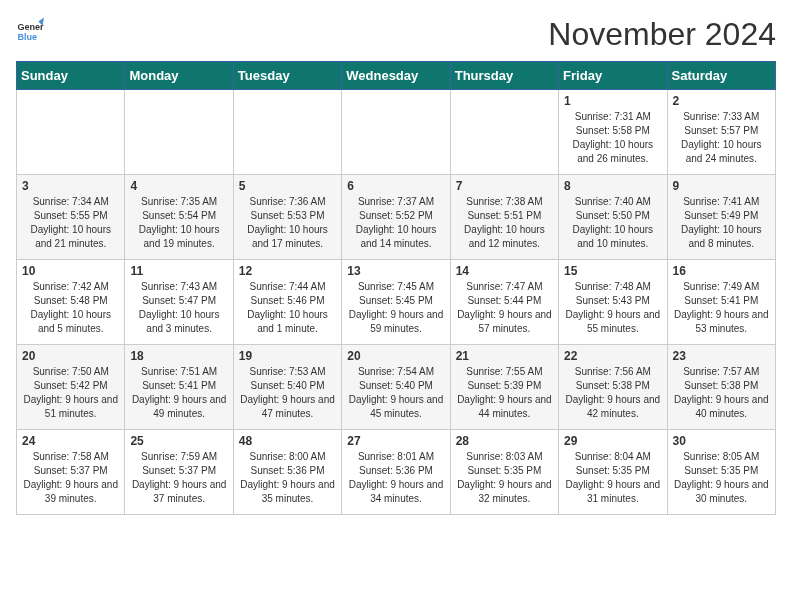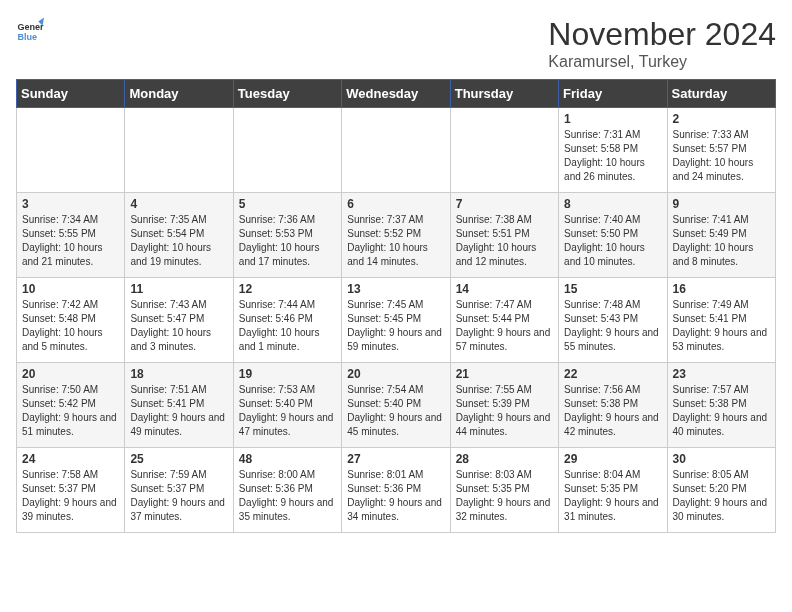--- a/index.html
+++ b/index.html
@@ -19,38 +19,38 @@
     .logo {
       display: flex;
       align-items: center;
       gap: 4px;
     }
     .logo-icon {
       width: 28px;
       height: 28px;
     }
     .title-section {
-      text-align: left;
+      text-align: right;
     }
     .month-title {
       font-size: 32px;
       font-weight: normal;
       color: #333;
     }
     .subtitle {
       font-size: 16px;
       color: #555;
     }
     table {
       width: 100%;
       border-collapse: collapse;
       table-layout: fixed;
     }
     thead tr {
-      background: #404040;
+      background: #0f766e;
       color: #fff;
     }
     thead th {
       padding: 6px 4px;
       font-size: 13px;
       font-weight: bold;
       text-align: left;
       border: 1px solid #3a60aa;
     }
     tbody tr {
@@ -70,36 +70,36 @@
     .day-num {
       font-weight: bold;
       font-size: 12px;
       display: block;
       margin-bottom: 2px;
     }
     .cell-info {
       font-size: 10px;
       line-height: 1.4;
       color: #333;
+      text-align: center;
     }
   </style>
 </head>
 <body>
 
 <div class="header">
   <div class="logo">
     <svg class="logo-icon" viewBox="0 0 40 40">
       <text x="2" y="20" font-size="13" font-weight="bold" fill="#333">General</text>
       <text x="2" y="34" font-size="13" font-weight="bold" fill="#4a90d9">Blue</text>
       <polygon points="32,8 40,2 38,14" fill="#4a90d9"></polygon>
     </svg>
   </div>
   <div class="title-section">
     <div class="month-title">November 2024</div>
-    <div class="subtitle">Karamursel, Turkey</div>
   </div>
 </div>
 
 <table>
   <thead>
     <tr>
     <th>Sunday</th>
         <th>Monday</th>
         <th>Tuesday</th>
         <th>Wednesday</th>
@@ -322,19 +322,19 @@
         <td>
           <span class="day-num">29</span>
           <div class="cell-info">Sunrise: 8:04 AM
 Sunset: 5:35 PM
 Daylight: 9 hours
 and 31 minutes.</div>
         </td>
         <td>
           <span class="day-num">30</span>
           <div class="cell-info">Sunrise: 8:05 AM
-Sunset: 5:20 PM
+Sunset: 5:35 PM
 Daylight: 9 hours
 and 30 minutes.</div>
         </td>
       </tr>
     </tbody>
 </table>
 
 </body></html>

